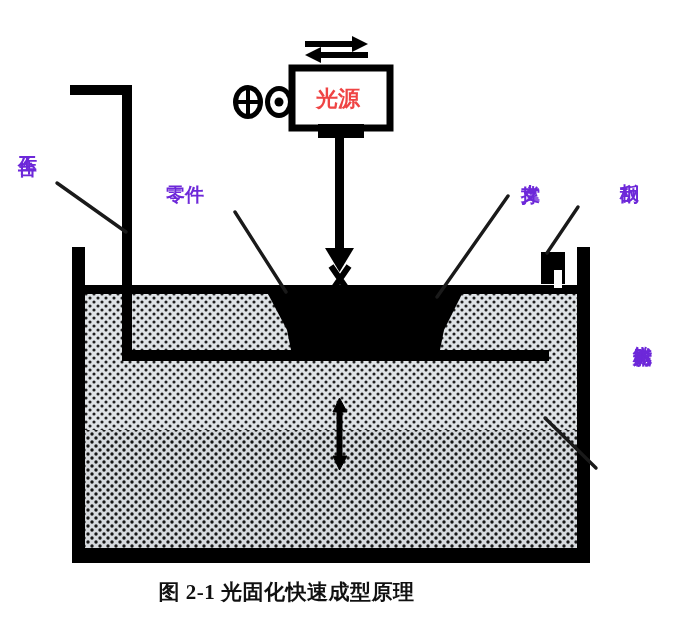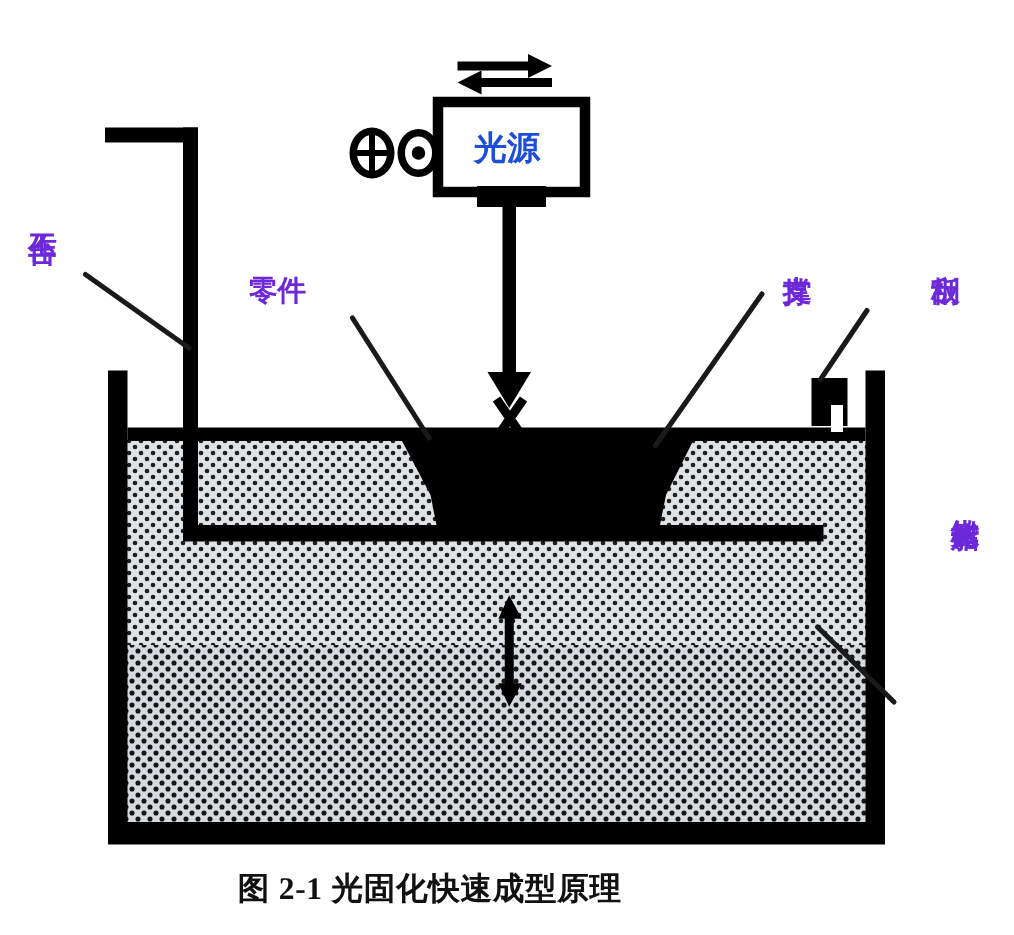--- a/index.html
+++ b/index.html
@@ -57,21 +57,21 @@
   .vlbl {
     writing-mode: vertical-rl;
     text-orientation: upright;
     letter-spacing: 1px;
   }
   .src-label {
     position: absolute;
     font-family: "Liberation Serif", "DejaVu Serif", serif;
     font-size: 22px;
     font-weight: 600;
-    color: #1d4ed8;
+    color: #ef4444;
     white-space: nowrap;
   }
 </style>
 </head>
 <body>
 
 <div id="figure-root">
 
   <svg id="diagram-svg" viewBox="0 0 676 623">
     <defs>

